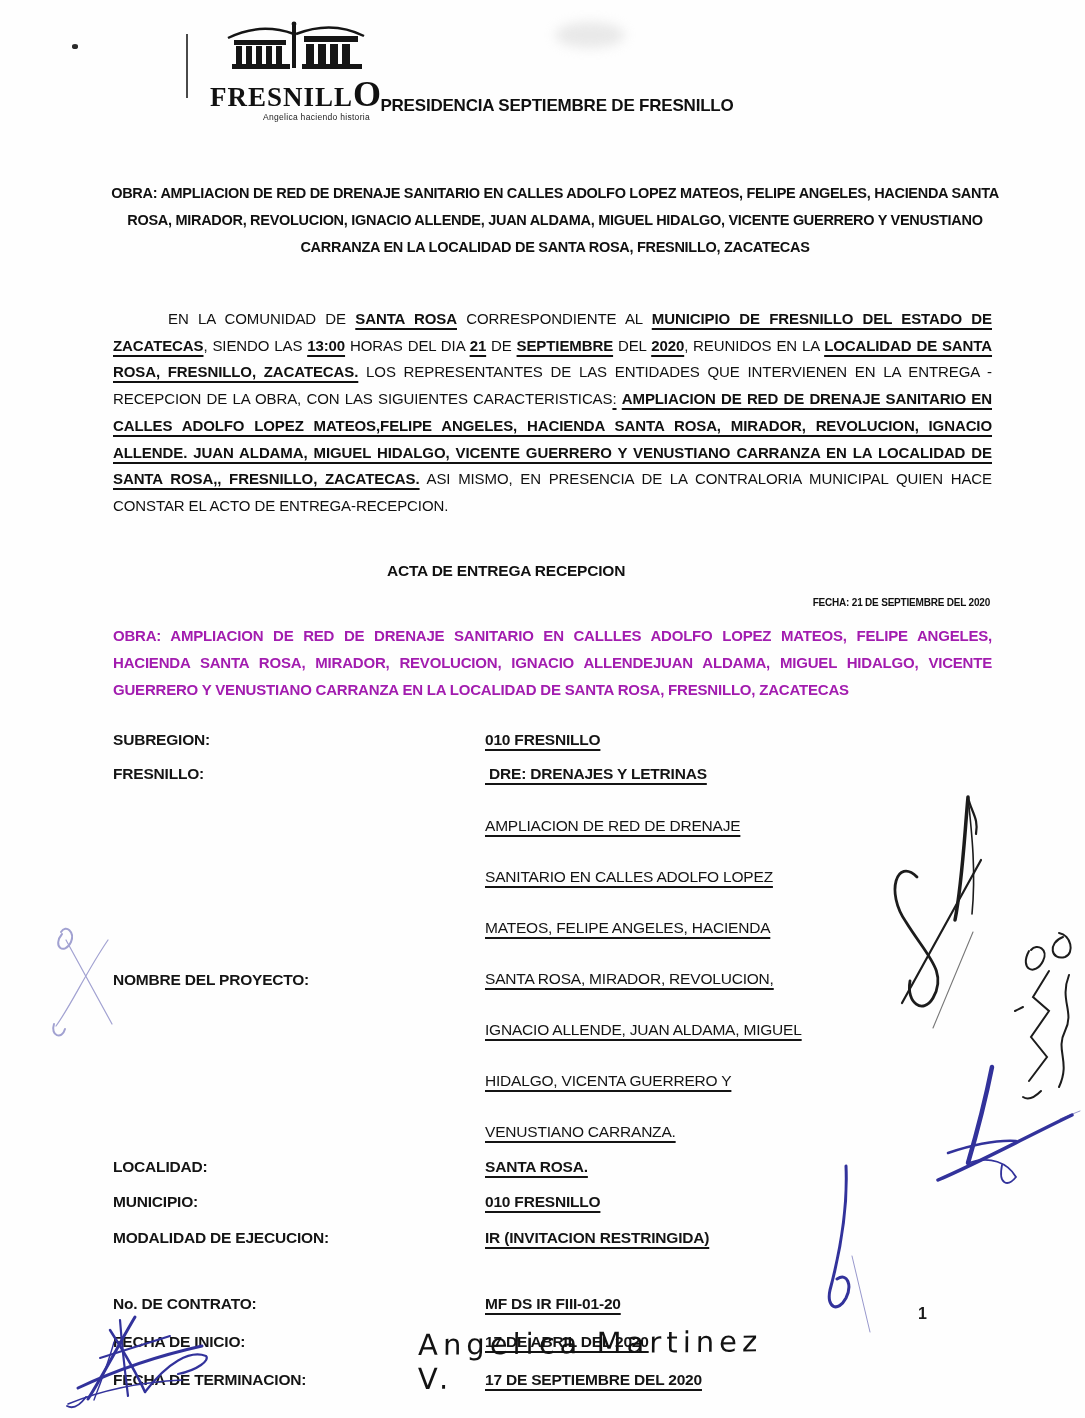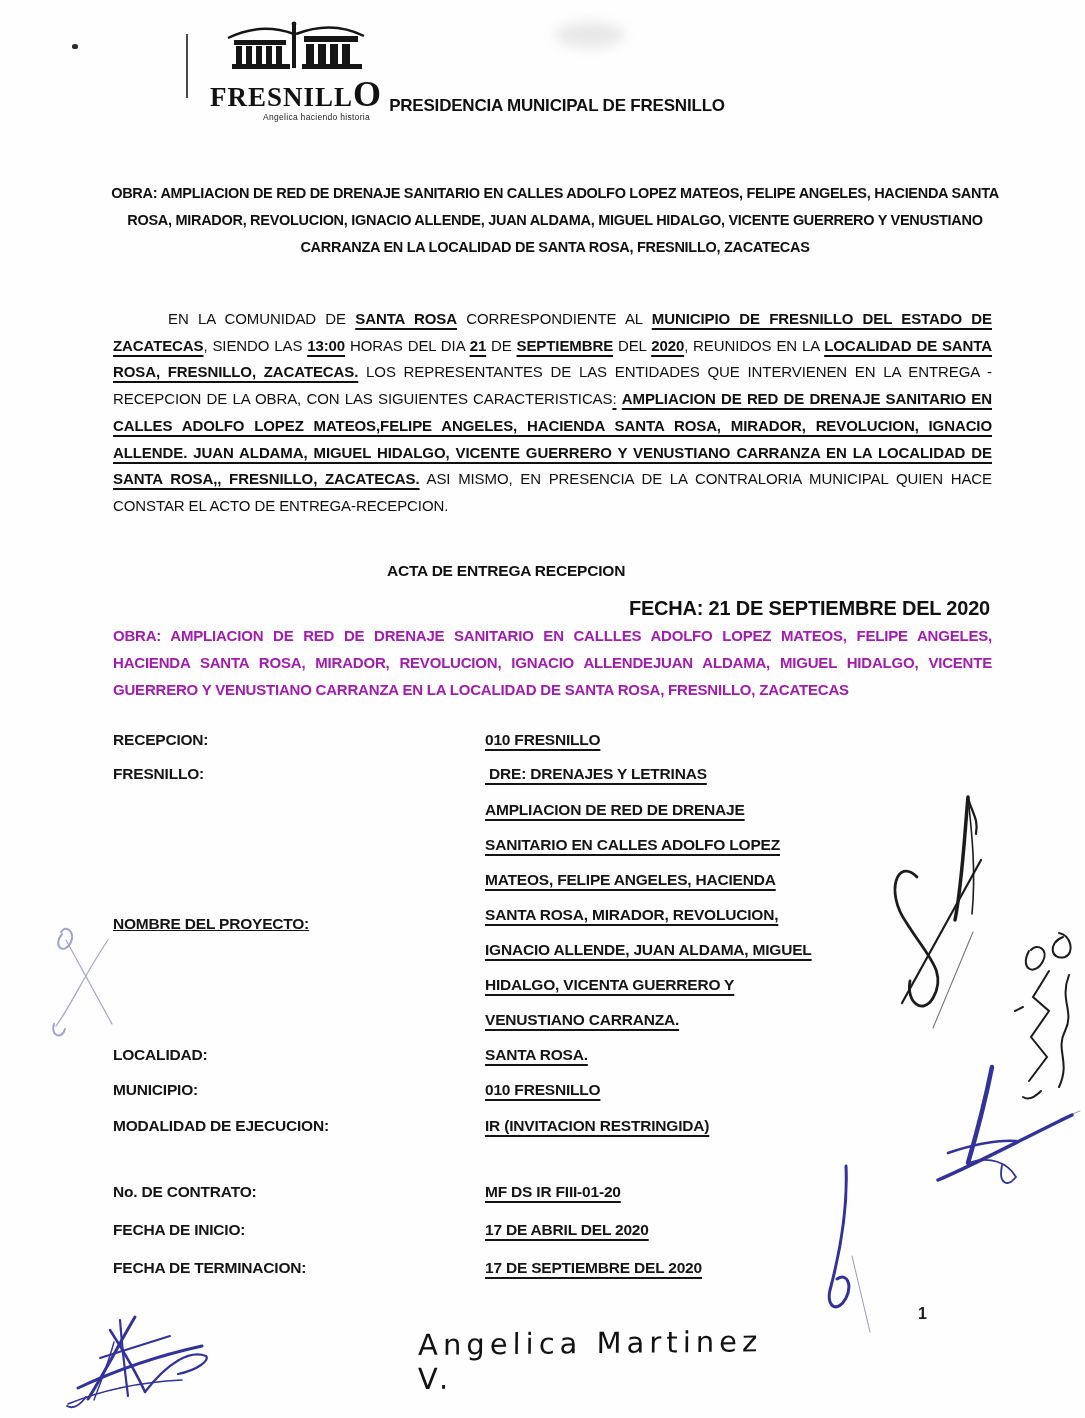--- a/index.html
+++ b/index.html
@@ -38,39 +38,39 @@
     text-align:justify;text-indent:55px;color:#101010;
   }
   .intro .b{font-weight:bold;}
   .u{text-decoration:underline;text-decoration-thickness:2px;text-underline-offset:4px;}
   .acta-heading{
     position:absolute;left:371px;top:546px;margin:16px;
     font-size:15.5px;font-weight:bold;letter-spacing:-0.2px;color:#101010;
   }
   .fecha-line{
     position:absolute;right:95px;top:597px;
-    font-size:20px;font-weight:bold;letter-spacing:-0.2px;color:#101010;text-align:right;
+    font-size:10px;font-weight:bold;letter-spacing:-0.2px;color:#101010;text-align:right;
   }
   .obra2{
     position:absolute;left:113px;top:622px;width:879px;
     font-size:15px;font-weight:bold;letter-spacing:-0.2px;
     line-height:27px;text-align:justify;color:#a21caf;
   }
 
   
   .fields{position:absolute;left:113px;top:731px;width:882px;font-size:15.5px;}
   .frow{display:flex;align-items:baseline;}
   .frow .lbl{width:372px;flex:0 0 372px;font-weight:bold;letter-spacing:-0.2px;}
   .frow .val{font-weight:bold;letter-spacing:-0.2px;white-space:pre;}
   .r-sub{height:34px;}
   .r-prog{height:36px;}
   .r-proj{display:flex;}
-  .r-proj .lbl{width:372px;flex:0 0 372px;font-weight:bold;align-self:center;letter-spacing:-0.2px;text-decoration:underline;}
+  .r-proj .lbl{width:372px;flex:0 0 372px;font-weight:bold;align-self:center;letter-spacing:-0.2px;}
   .proj-lines{display:flex;flex-direction:column;}
-  .proj-lines .pline{height:35px;font-weight:bold;letter-spacing:-0.2px;}
+  .proj-lines .pline{height:35px;font-weight:normal;letter-spacing:-0.2px;margin-top:16px;}
   .r-loc{height:35px;}
   .r-mun{height:36px;}
   .r-mod{height:36px;}
   .spacer{height:30px;}
   .r-con{height:38px;}
   .r-ini{height:38px;}
   .r-ter{height:38px;}
 
   
   .sig{position:absolute;}
@@ -114,36 +114,36 @@
       <rect x="98" y="24" width="8" height="20" fill="#151515"></rect>
       <rect x="110" y="24" width="8" height="20" fill="#151515"></rect>
       <rect x="122" y="24" width="8" height="20" fill="#151515"></rect>
       <rect x="82" y="44" width="60" height="5" fill="#151515"></rect>
     </svg>
     <div class="brand"><span>FRESNILL</span><span class="bigO">O</span></div>
     <div class="tagline">Angelica haciendo historia</div>
   </div>
 
   <div class="titles">
-    <h1>PRESIDENCIA MUNICIPAL DE FRESNILLO</h1>
+    <h1>PRESIDENCIA SEPTIEMBRE DE FRESNILLO</h1>
   </div>
 
   <section class="obra-header">OBRA: AMPLIACION DE RED DE DRENAJE SANITARIO EN CALLES ADOLFO LOPEZ MATEOS, FELIPE ANGELES, HACIENDA SANTA ROSA, MIRADOR, REVOLUCION, IGNACIO ALLENDE, JUAN ALDAMA, MIGUEL HIDALGO, VICENTE GUERRERO Y VENUSTIANO CARRANZA EN LA LOCALIDAD DE SANTA ROSA, FRESNILLO,  ZACATECAS</section>
 
   <section class="intro"><span>EN LA COMUNIDAD DE </span><span class="b u">SANTA ROSA</span><span> CORRESPONDIENTE AL </span><span class="b u">MUNICIPIO DE FRESNILLO DEL ESTADO DE ZACATECAS</span><span>, SIENDO LAS </span><span class="b u">13:00</span><span> HORAS DEL DIA </span><span class="b u"> 21</span><span> DE </span><span class="b u">SEPTIEMBRE</span><span> DEL </span><span class="b u">2020</span><span>, REUNIDOS EN LA </span><span class="b u">LOCALIDAD DE SANTA ROSA, FRESNILLO, ZACATECAS.</span><span> LOS REPRESENTANTES DE LAS ENTIDADES QUE INTERVIENEN EN LA ENTREGA - RECEPCION DE LA OBRA, CON LAS SIGUIENTES CARACTERISTICAS</span><span class="u">:</span><span> </span><span class="b u">AMPLIACION DE RED DE DRENAJE SANITARIO EN CALLES ADOLFO LOPEZ MATEOS,FELIPE ANGELES, HACIENDA SANTA ROSA, MIRADOR, REVOLUCION, IGNACIO ALLENDE. JUAN ALDAMA, MIGUEL HIDALGO, VICENTE GUERRERO Y VENUSTIANO CARRANZA EN LA LOCALIDAD DE SANTA ROSA,, FRESNILLO, ZACATECAS.</span><span> ASI MISMO, EN PRESENCIA DE LA CONTRALORIA MUNICIPAL QUIEN HACE CONSTAR EL ACTO DE ENTREGA-RECEPCION.</span></section>
 
   <h2 class="acta-heading">ACTA DE ENTREGA RECEPCION</h2>
 
   <div class="fecha-line">FECHA: 21 DE SEPTIEMBRE DEL 2020</div>
 
   <section class="obra2">OBRA: AMPLIACION DE RED DE DRENAJE SANITARIO EN CALLLES ADOLFO LOPEZ MATEOS, FELIPE ANGELES, HACIENDA SANTA ROSA, MIRADOR, REVOLUCION, IGNACIO ALLENDEJUAN ALDAMA, MIGUEL HIDALGO, VICENTE GUERRERO Y VENUSTIANO CARRANZA EN LA LOCALIDAD DE SANTA ROSA, FRESNILLO, ZACATECAS</section>
 
   <section class="fields">
     <div class="frow r-sub">
-      <span class="lbl">RECEPCION:</span>
+      <span class="lbl">SUBREGION:</span>
       <span class="val u">010 FRESNILLO</span>
     </div>
     <div class="frow r-prog">
       <span class="lbl">FRESNILLO:</span>
       <span class="val u"> DRE: DRENAJES Y LETRINAS</span>
     </div>
     <div class="r-proj">
       <span class="lbl">NOMBRE DEL PROYECTO:</span>
       <div class="proj-lines">
         <span class="pline u">AMPLIACION  DE RED DE DRENAJE</span>

